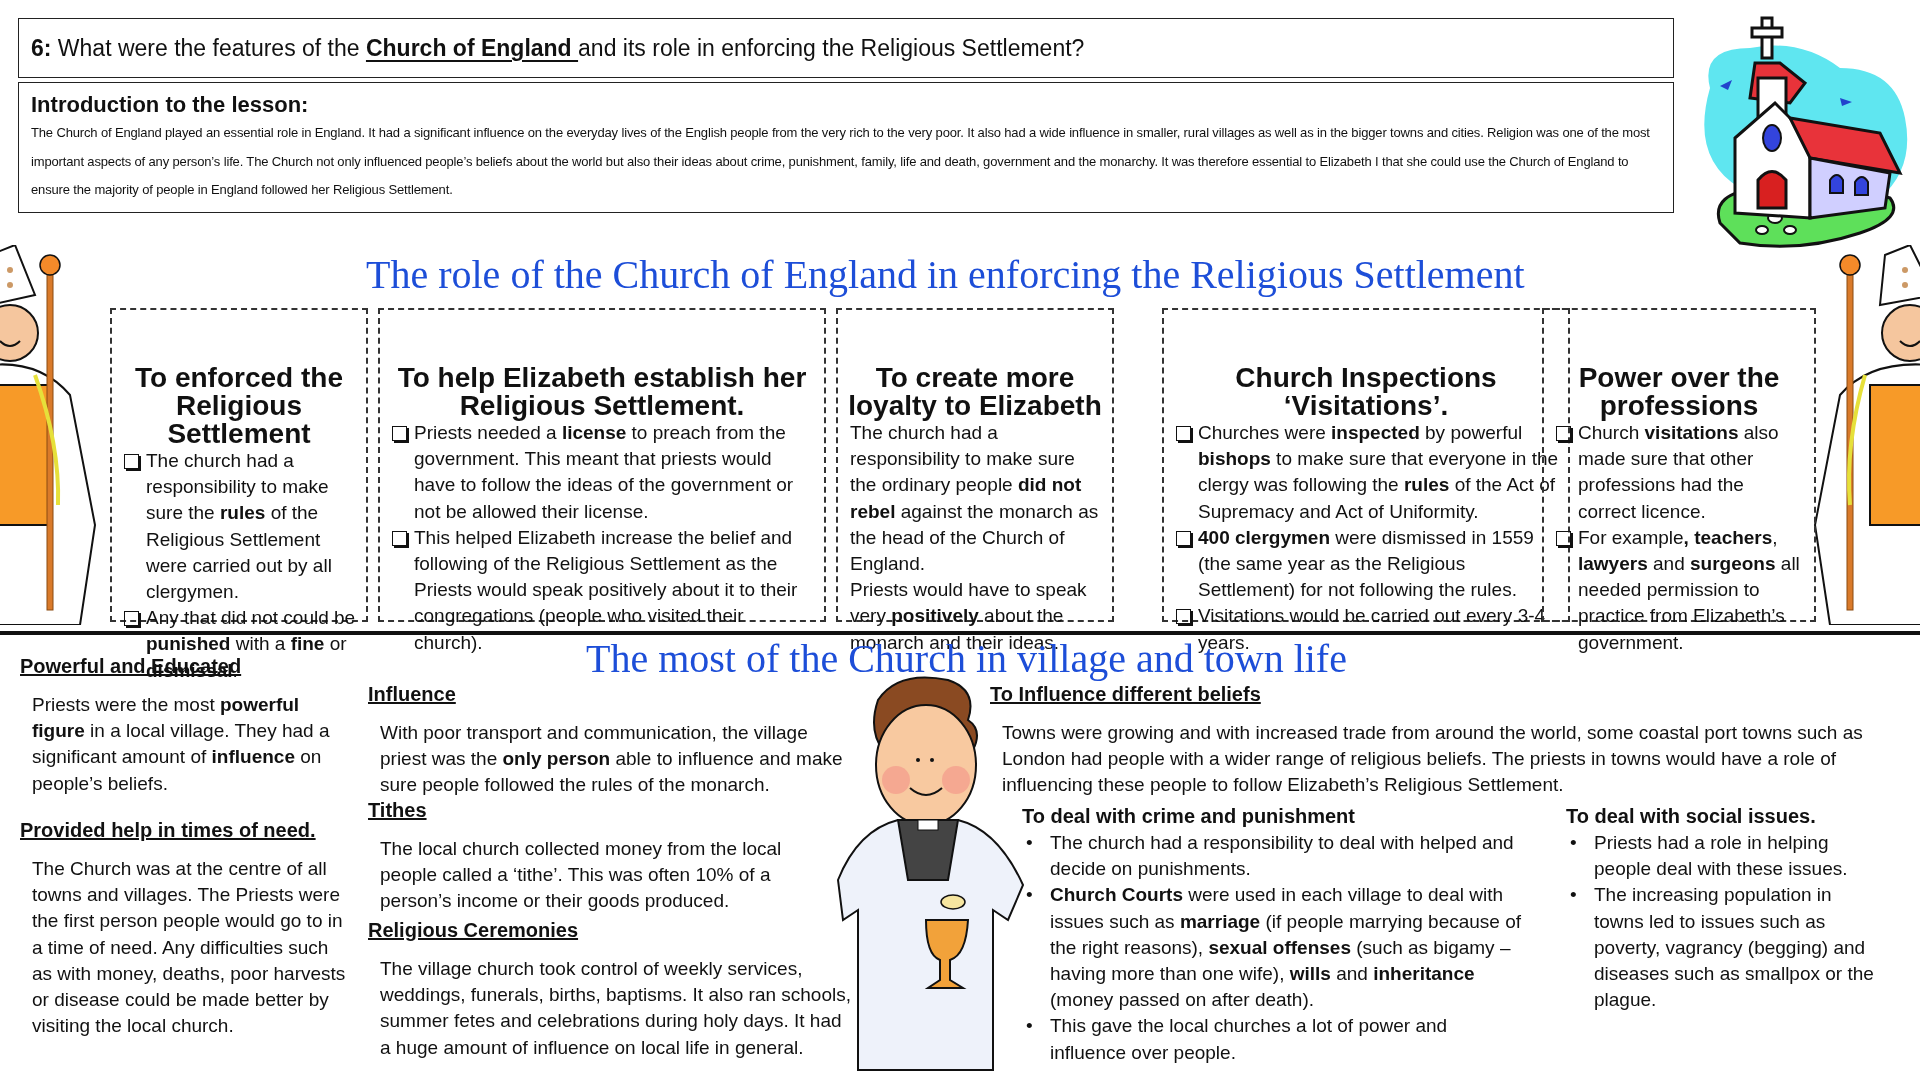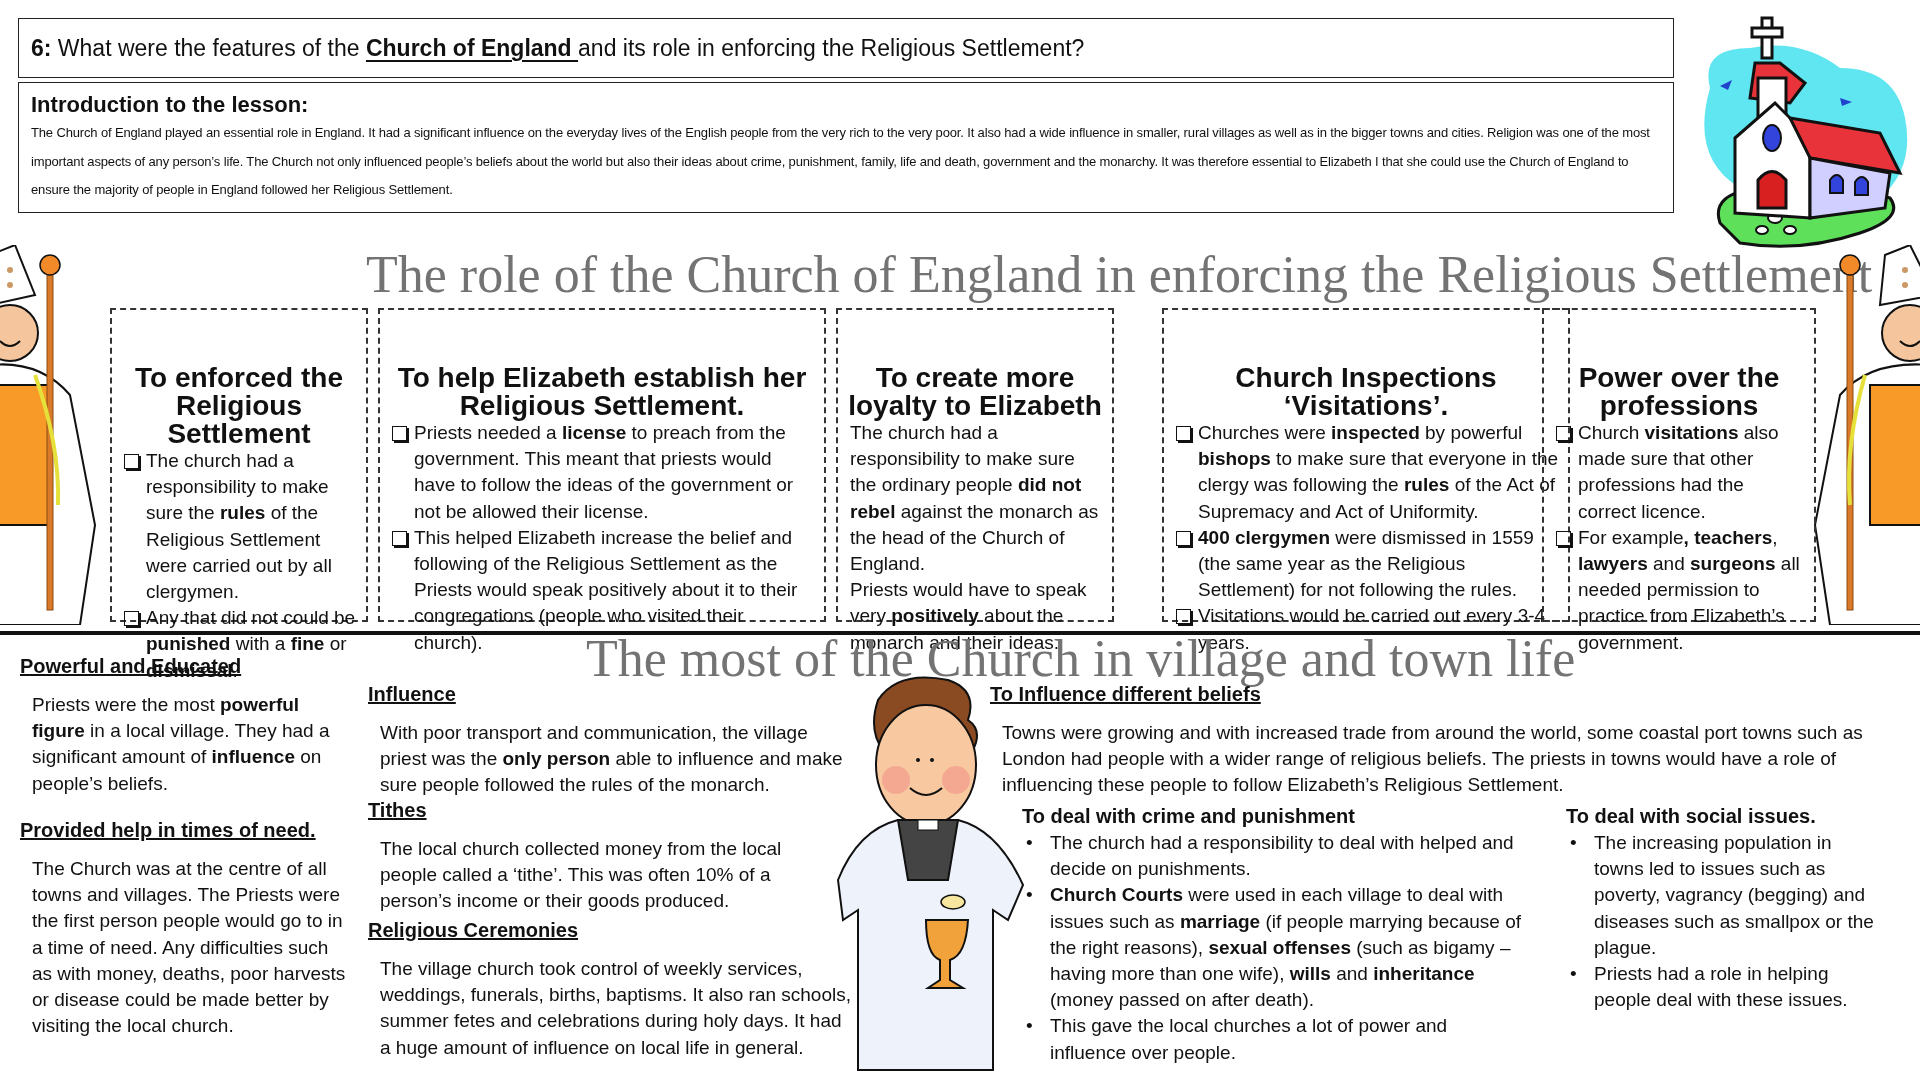--- a/index.html
+++ b/index.html
@@ -10,21 +10,21 @@
   .title-box { position: absolute; left: 18px; top: 18px; width: 1656px; height: 60px; border: 1.5px solid #222; padding: 6px 12px; font-family: "Liberation Sans", sans-serif; font-size: 23px; line-height: 46px; white-space: nowrap; }
   .title-box .num { font-weight: bold; }
   .title-box .under { font-weight: bold; text-decoration: underline; text-underline-offset: 4px; }
 
   .intro-box { position: absolute; left: 18px; top: 82px; width: 1656px; height: 131px; border: 1.5px solid #222; padding: 8px 12px; }
   .intro-heading { font-weight: bold; font-size: 22px; line-height: 28px; }
   .intro-body { font-size: 13px; line-height: 28.6px; letter-spacing: -0.15px; }
 
   .church-img { position: absolute; left: 1680px; top: 8px; width: 235px; height: 245px; }
 
-  .section-title { position: absolute; font-family: "Liberation Serif", serif; font-size: 52px; line-height: 46px; white-space: nowrap; color: #737373; }
+  .section-title { position: absolute; font-family: "Liberation Serif", serif; font-size: 40px; line-height: 46px; white-space: nowrap; color: #1d4ed8; }
   .section-title.s1 { left: 366px; top: 252px; }
   .section-title.s2 { left: 586px; top: 636px; }
 
   .bishop { position: absolute; width: 110px; height: 380px; top: 245px; }
   .bishop.left { left: 0; }
   .bishop.right { left: 1810px; }
 
   .card { position: absolute; top: 308px; height: 314px; border: 2px dashed #333; padding: 6px 8px; font-size: 19px; line-height: 26.2px; }
   .card .card-title { font-weight: bold; text-align: center; font-size: 28px; line-height: 28px; margin-top: 48px; }
   .card ul { list-style: none; }
@@ -211,16 +211,16 @@
   <ul>
     <li><span>The church had a responsibility to deal with helped and decide on punishments.</span></li>
     <li><b>Church Courts</b><span> were used in each village to deal with issues such as </span><b>marriage</b><span> (if people marrying because of the right reasons), </span><b>sexual offenses</b><span> (such as bigamy – having more than one wife), </span><b>wills</b><span> and </span><b>inheritance</b><span> (money passed on after death).</span></li>
     <li><span>This gave the local churches a lot of power and influence over people.</span></li>
   </ul>
 </div>
 
 <div class="block b-social">
   <div class="heading plain-h">To deal with social issues.</div>
   <ul>
+    <li><span>Priests had a role in helping people deal with these issues.</span></li>
     <li><span>The increasing population in towns led to issues such as poverty, vagrancy (begging) and diseases such as smallpox or the plague.</span></li>
-    <li><span>Priests had a role in helping people deal with these issues.</span></li>
   </ul>
 </div>
 
 </body></html>

